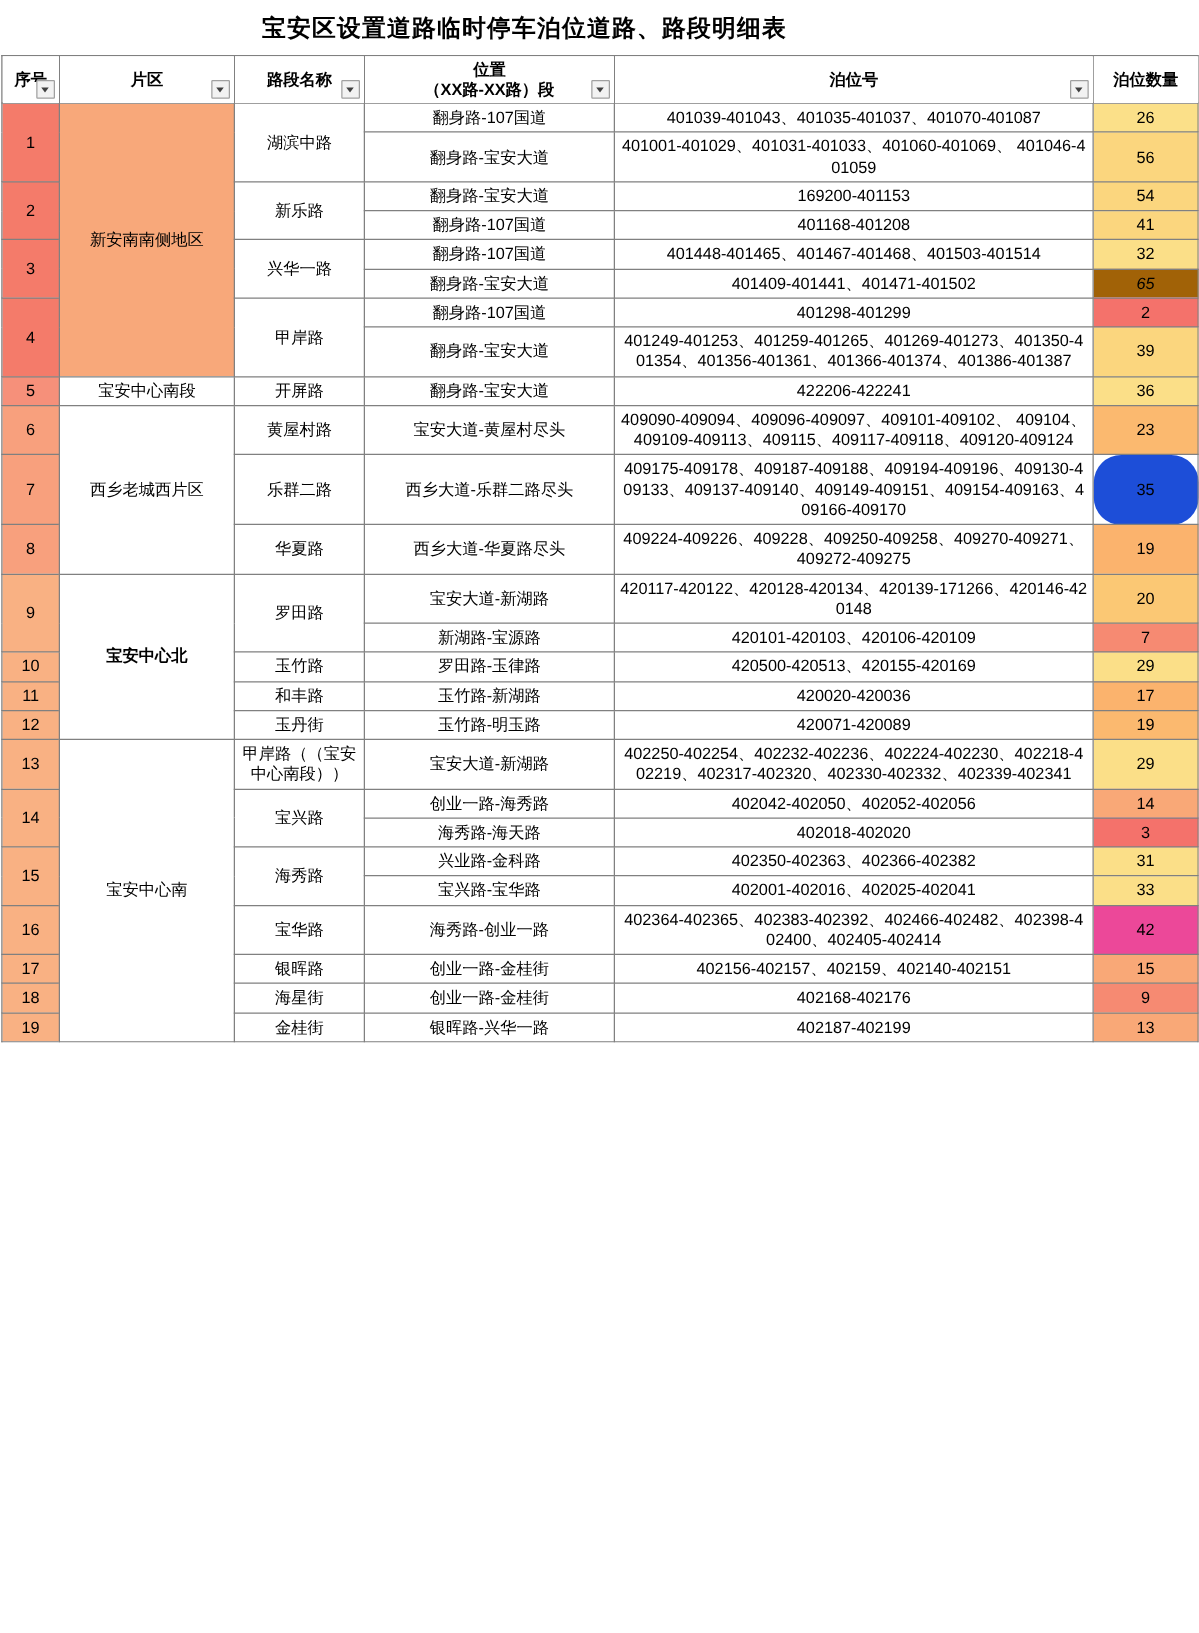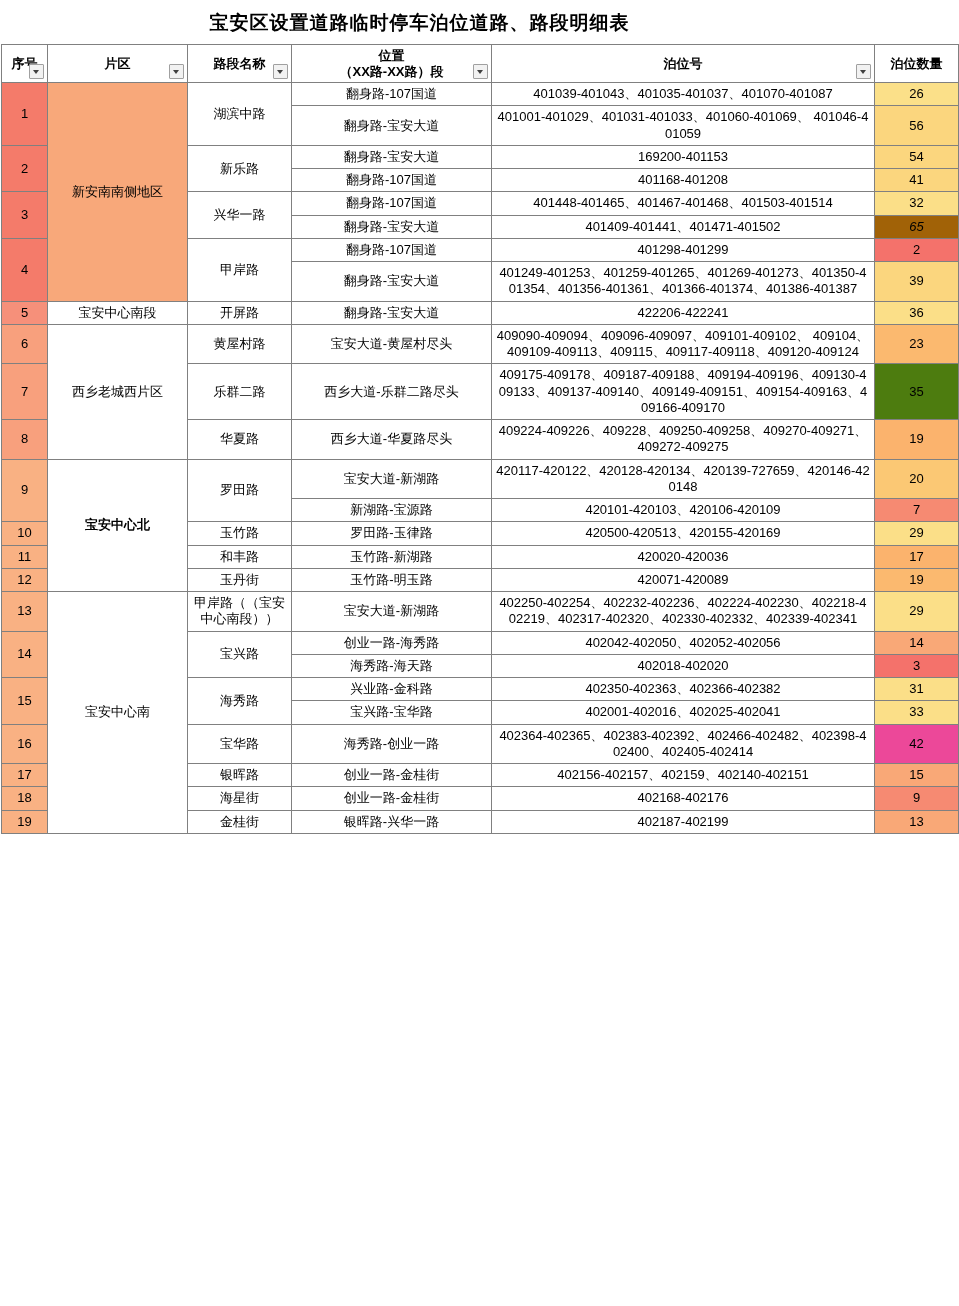--- a/index.html
+++ b/index.html
@@ -195,35 +195,35 @@
           <td class="road white" rowspan="1">黄屋村路</td>
           <td class="loc white">宝安大道-黄屋村尽头</td>
           <td class="no white">409090-409094、409096-409097、409101-409102、 409104、409109-409113、409115、409117-409118、409120-409124</td>
           <td class="cnt" style="background: rgb(251, 185, 111);">23</td>
         </tr>
         <tr>
           <td class="idx" rowspan="1" style="background: rgb(248, 160, 125);">7</td>
           <td class="road white" rowspan="1">乐群二路</td>
           <td class="loc white">西乡大道-乐群二路尽头</td>
           <td class="no white">409175-409178、409187-409188、409194-409196、409130-409133、409137-409140、409149-409151、409154-409163、409166-409170</td>
-          <td class="cnt" style="background: #4d7c0f;">35</td>
+          <td class="cnt" style="background: #1d4ed8; border-radius: 22px;">35</td>
         </tr>
         <tr>
           <td class="idx" rowspan="1" style="background: rgb(248, 160, 125);">8</td>
           <td class="road white" rowspan="1">华夏路</td>
           <td class="loc white">西乡大道-华夏路尽头</td>
           <td class="no white">409224-409226、409228、409250-409258、409270-409271、409272-409275</td>
           <td class="cnt" style="background: rgb(251, 179, 109);">19</td>
         </tr>
         <tr>
           <td class="idx" rowspan="2" style="background: rgb(249, 177, 131);">9</td>
           <td class="area" rowspan="5" style="background: rgb(255, 255, 255); font-weight: bold;">宝安中心北</td>
           <td class="road white" rowspan="2">罗田路</td>
           <td class="loc white">宝安大道-新湖路</td>
-          <td class="no white">420117-420122、420128-420134、420139-727659、420146-420148</td>
+          <td class="no white">420117-420122、420128-420134、420139-171266、420146-420148</td>
           <td class="cnt" style="background: rgb(251, 200, 116); text-align: center;">20</td>
         </tr>
         <tr>
           <td class="loc white">新湖路-宝源路</td>
           <td class="no white">420101-420103、420106-420109</td>
           <td class="cnt" style="background: rgb(246, 138, 114);">7</td>
         </tr>
         <tr>
           <td class="idx" rowspan="1" style="background: rgb(249, 177, 131);">10</td>
           <td class="road white" rowspan="1">玉竹路</td>

